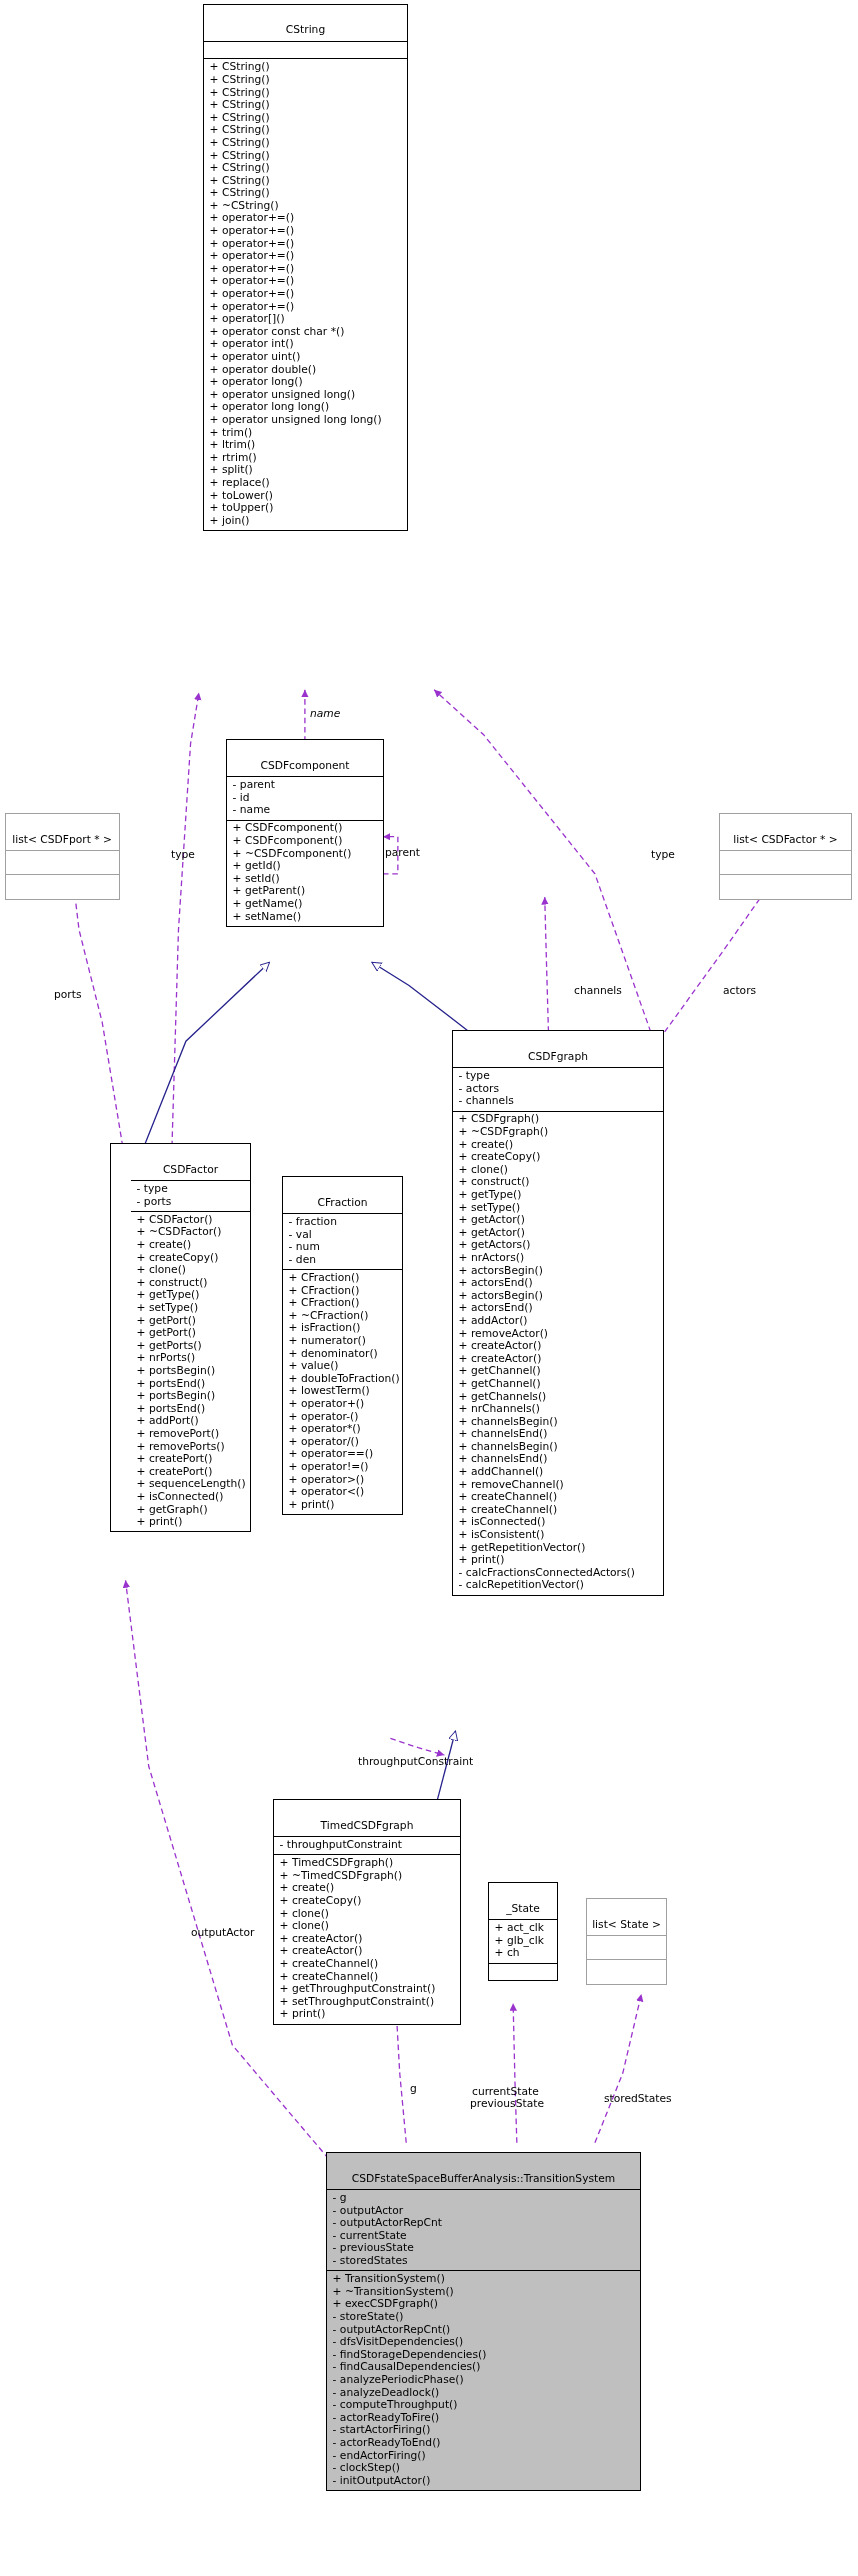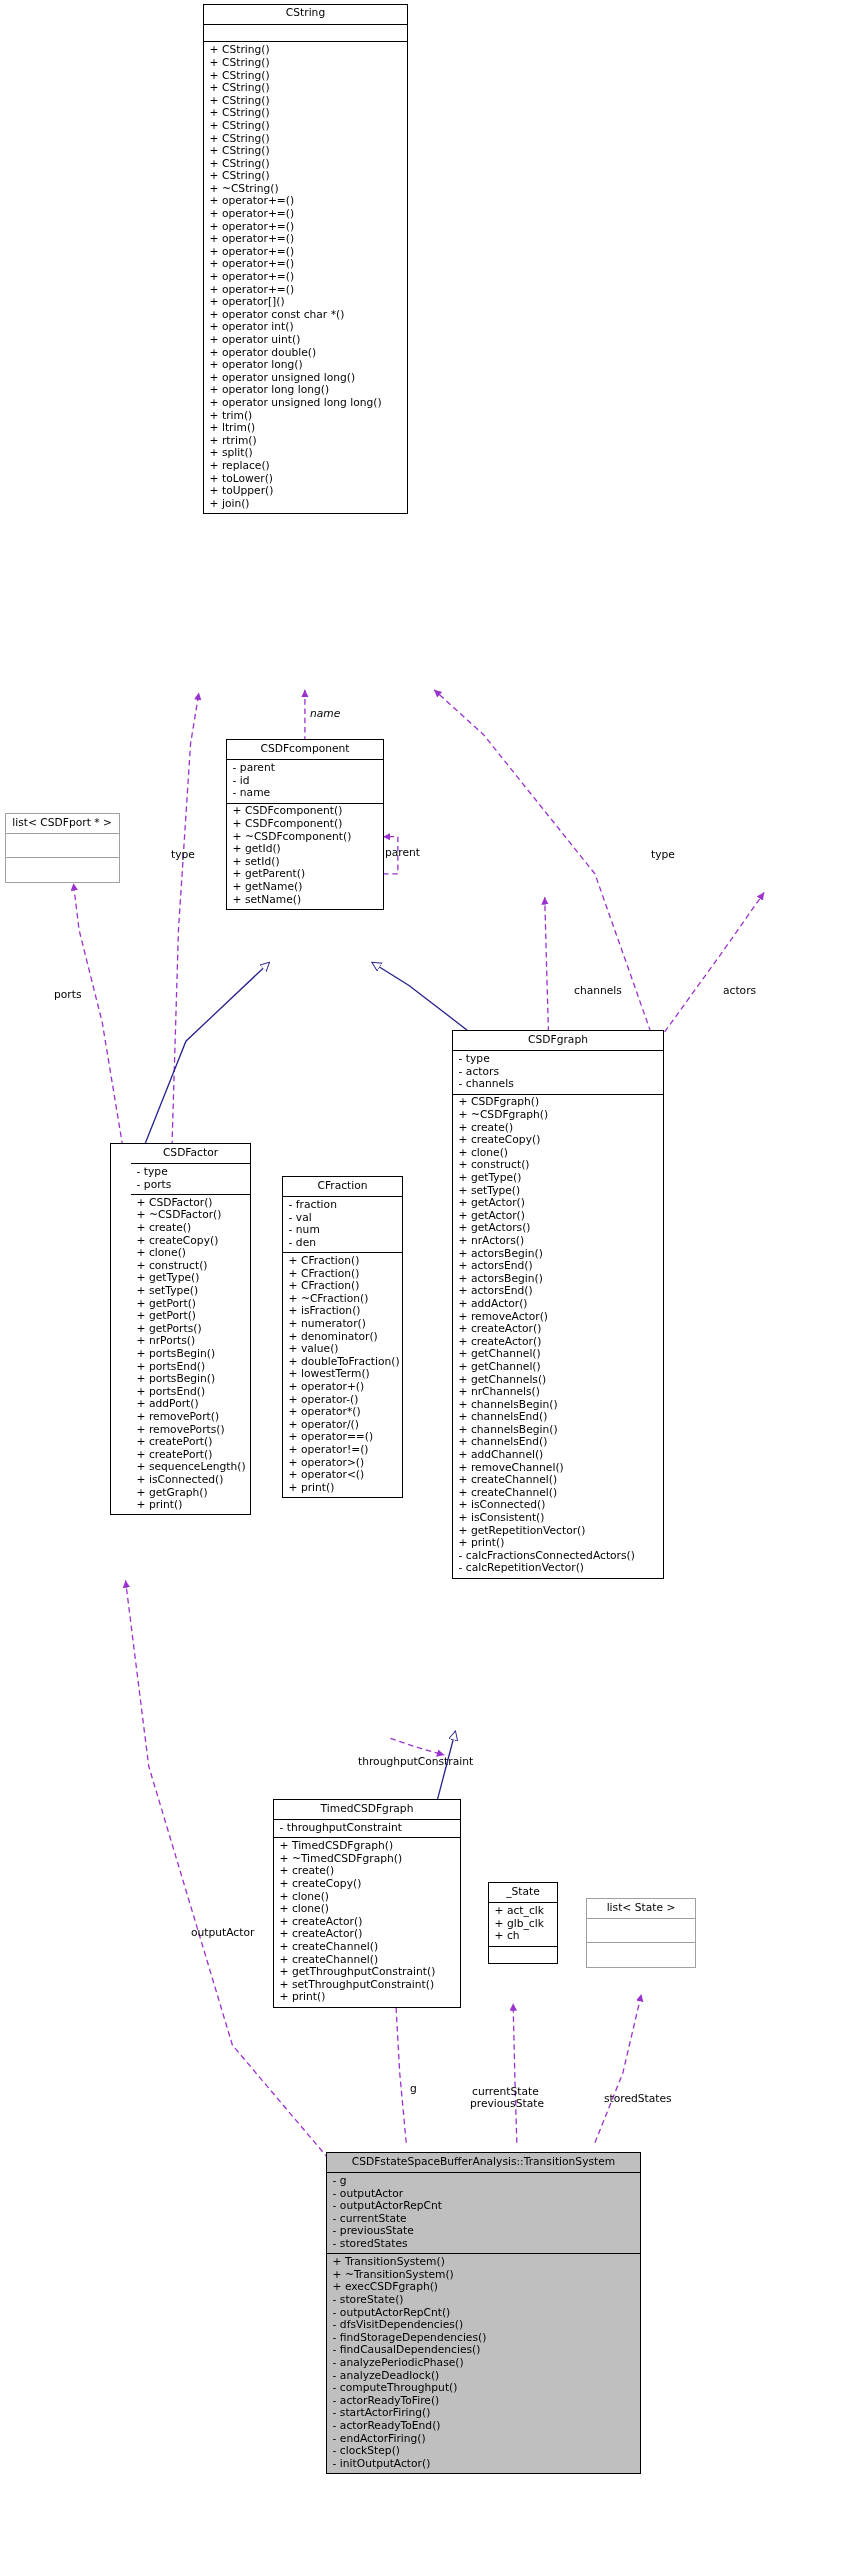--- a/index.html
+++ b/index.html
@@ -39,20 +39,21 @@
   }
   .uml-box.template {
     border: 0.9px solid #a0a0a0;
   }
   .uml-title {
     text-align: center;
     padding: 2.8px 3.7px 3.7px 3.7px;
     border-bottom: 0.9px solid #000000;
     white-space: nowrap;
     font-size: 10.7px;
+    margin-top: 17px;
   }
   .uml-box.template .uml-title {
     border-bottom: 0.9px solid #a0a0a0;
   }
   .uml-attrs {
     border-bottom: 0.9px solid #000000;
     padding: 1.9px 0 2.8px 0;
     min-height: 12px;
   }
   .uml-box.template .uml-attrs {
@@ -190,20 +191,25 @@
       </div>
   </div>
 
   <div class="uml-box template" style="left:4.6px; top:813px; width:115px;">
     <div class="uml-title">list&lt; CSDFport * &gt;</div>
     <div class="uml-attrs"></div>
     <div class="uml-ops"></div>
   </div>
 
 
+  <div class="uml-box template" style="left:719px; top:813px; width:133px;">
+    <div class="uml-title">list&lt; CSDFactor * &gt;</div>
+    <div class="uml-attrs"></div>
+    <div class="uml-ops"></div>
+  </div>
 
   <div class="uml-box" style="left:110px; top:1143px; width:141px;padding-left:20px;">
     <div class="uml-title">CSDFactor</div>
     <div class="uml-attrs">
         <div class="mem">- type</div>
         <div class="mem">- ports</div>
       </div>
     <div class="uml-ops">
         <div class="mem">+ CSDFactor()</div>
         <div class="mem">+ ~CSDFactor()</div>
@@ -338,21 +344,21 @@
   <div class="uml-box" style="left:488px; top:1882px; width:70px;">
     <div class="uml-title">_State</div>
     <div class="uml-attrs">
         <div class="mem">+ act_clk</div>
         <div class="mem">+ glb_clk</div>
         <div class="mem">+ ch</div>
       </div>
     <div class="uml-ops"></div>
   </div>
 
-  <div class="uml-box template" style="left:586px; top:1898px; width:110px;">
+  <div class="uml-box template" style="left:586px; top:1898px; width:81px;">
     <div class="uml-title">list&lt; State &gt;</div>
     <div class="uml-attrs"></div>
     <div class="uml-ops"></div>
   </div>
 
   <div class="uml-box shaded" style="left:326px; top:2152px; width:315px;">
     <div class="uml-title">CSDFstateSpaceBufferAnalysis::TransitionSystem</div>
     <div class="uml-attrs">
         <div class="mem">- g</div>
         <div class="mem">- outputActor</div>

